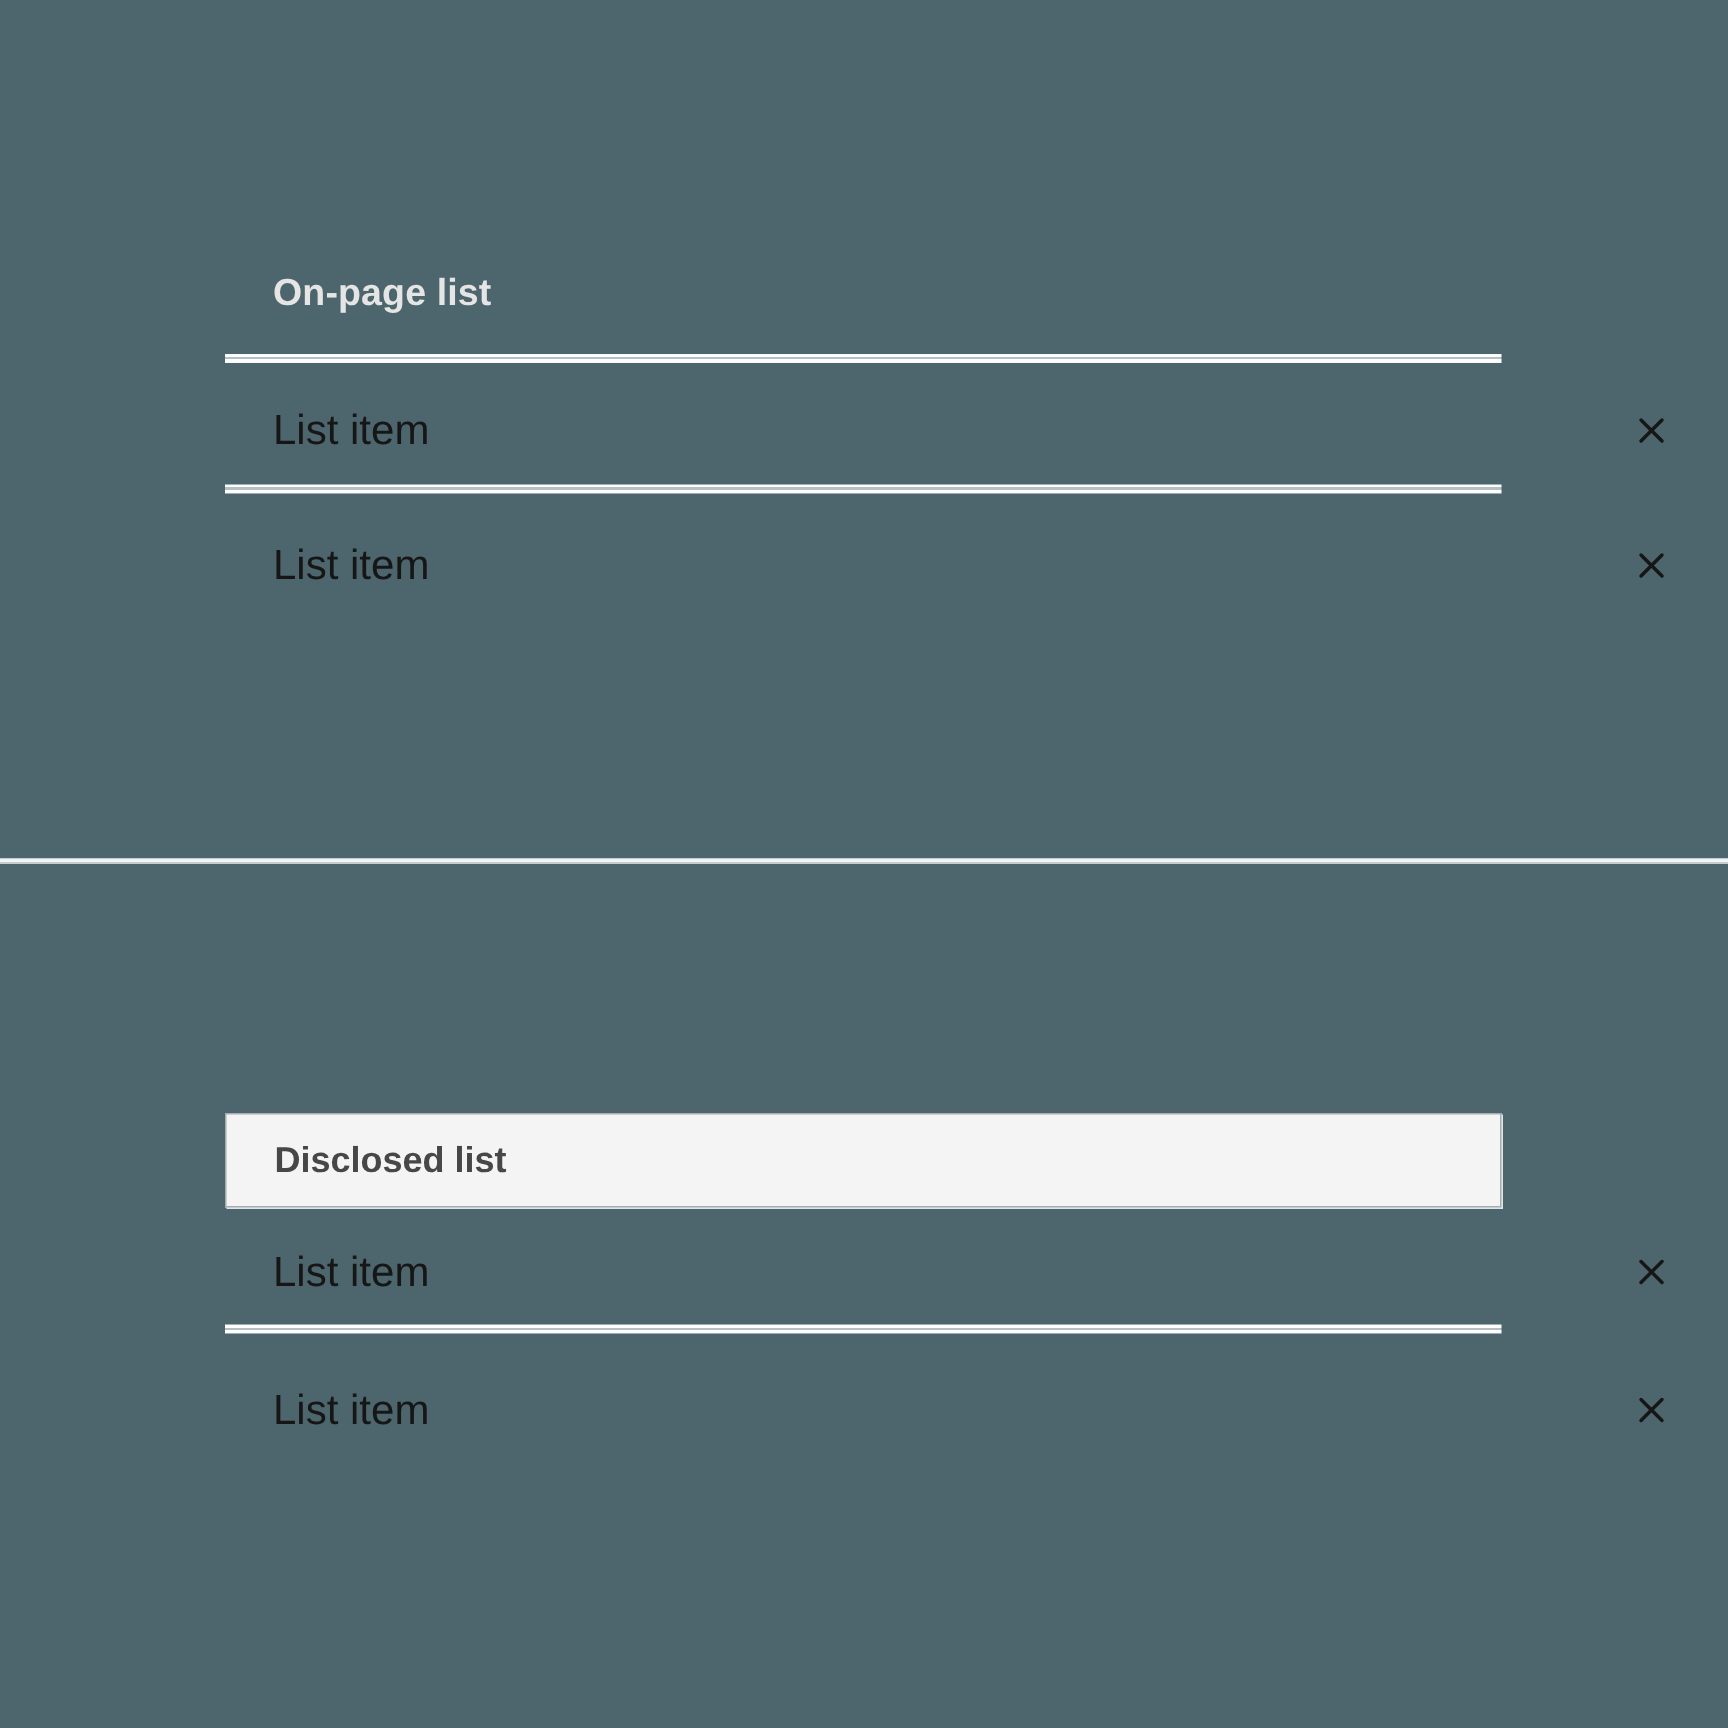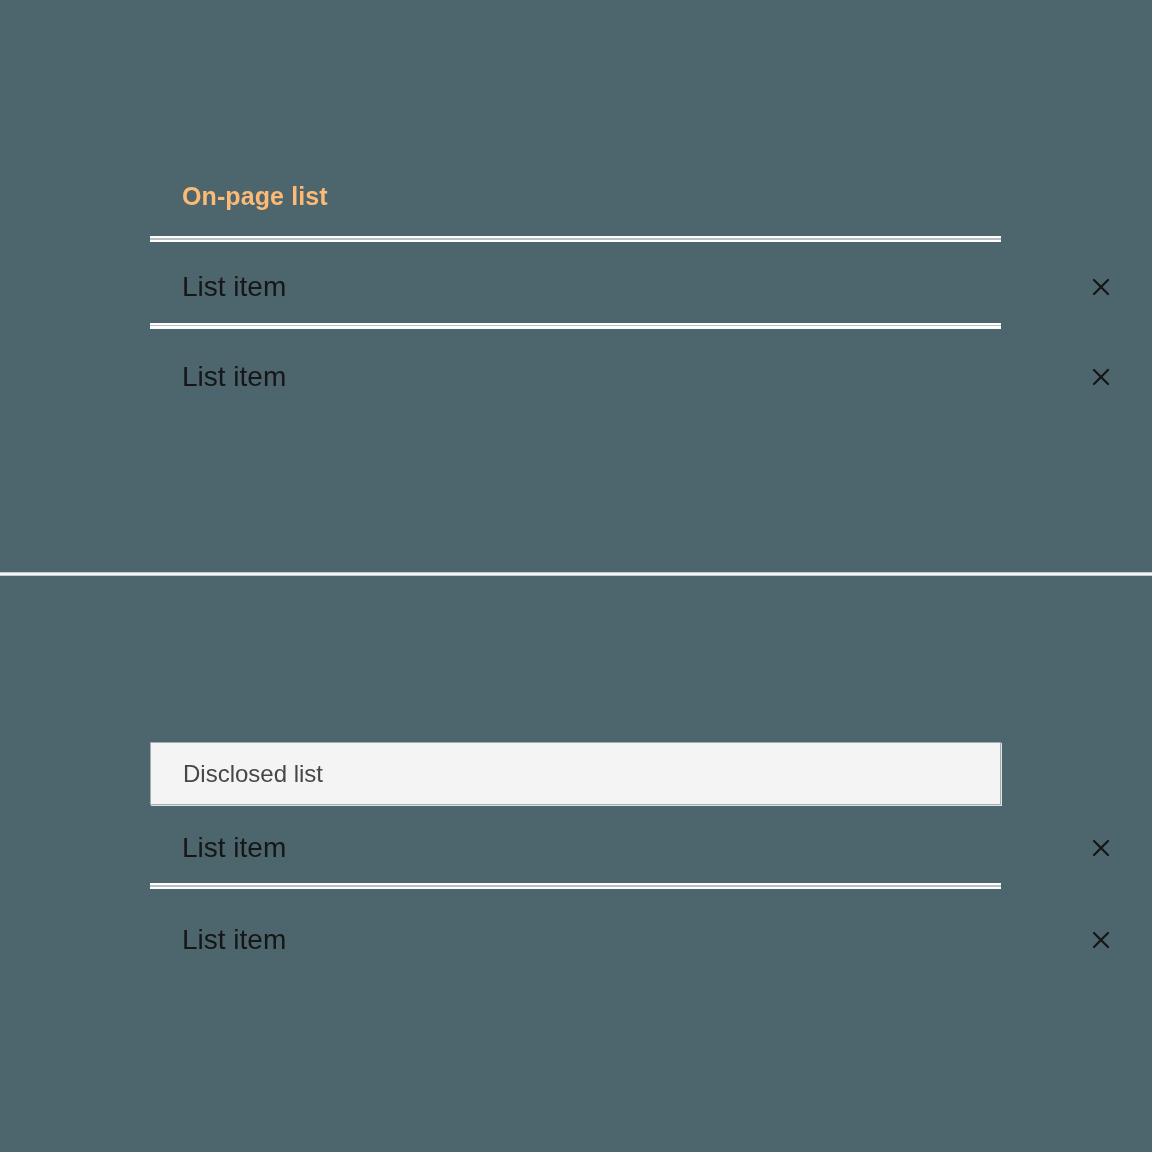--- a/index.html
+++ b/index.html
@@ -19,21 +19,21 @@
   .list-column {
     position: absolute;
     left: 150px;
     width: 851px;
   }
 
   
   .section-title {
     position: absolute;
     left: 32px;
-    color: #fdba74;
+    color: #e5e5e5;
     font-size: 25px;
     font-weight: 700;
     letter-spacing: 0.1px;
     white-space: nowrap;
     transform: translateY(-50%);
   }
   .row {
     position: absolute;
     left: 0;
     width: 851px;
@@ -100,21 +100,21 @@
     border: 1px solid #a3adb0;
     box-shadow: 1px 1px 0 0 #dfe5e6;
     display: flex;
     align-items: center;
     cursor: pointer;
   }
   .disclosed-header-label {
     margin-left: 32px;
     color: #474747;
     font-size: 24px;
-    font-weight: 400;
+    font-weight: 700;
     white-space: nowrap;
   }
 </style>
 </head>
 <body style="background: rgb(77, 102, 110);">
 
 <div class="list-column">
 
   <div class="section-title" style="top:196px">On-page list</div>
 

